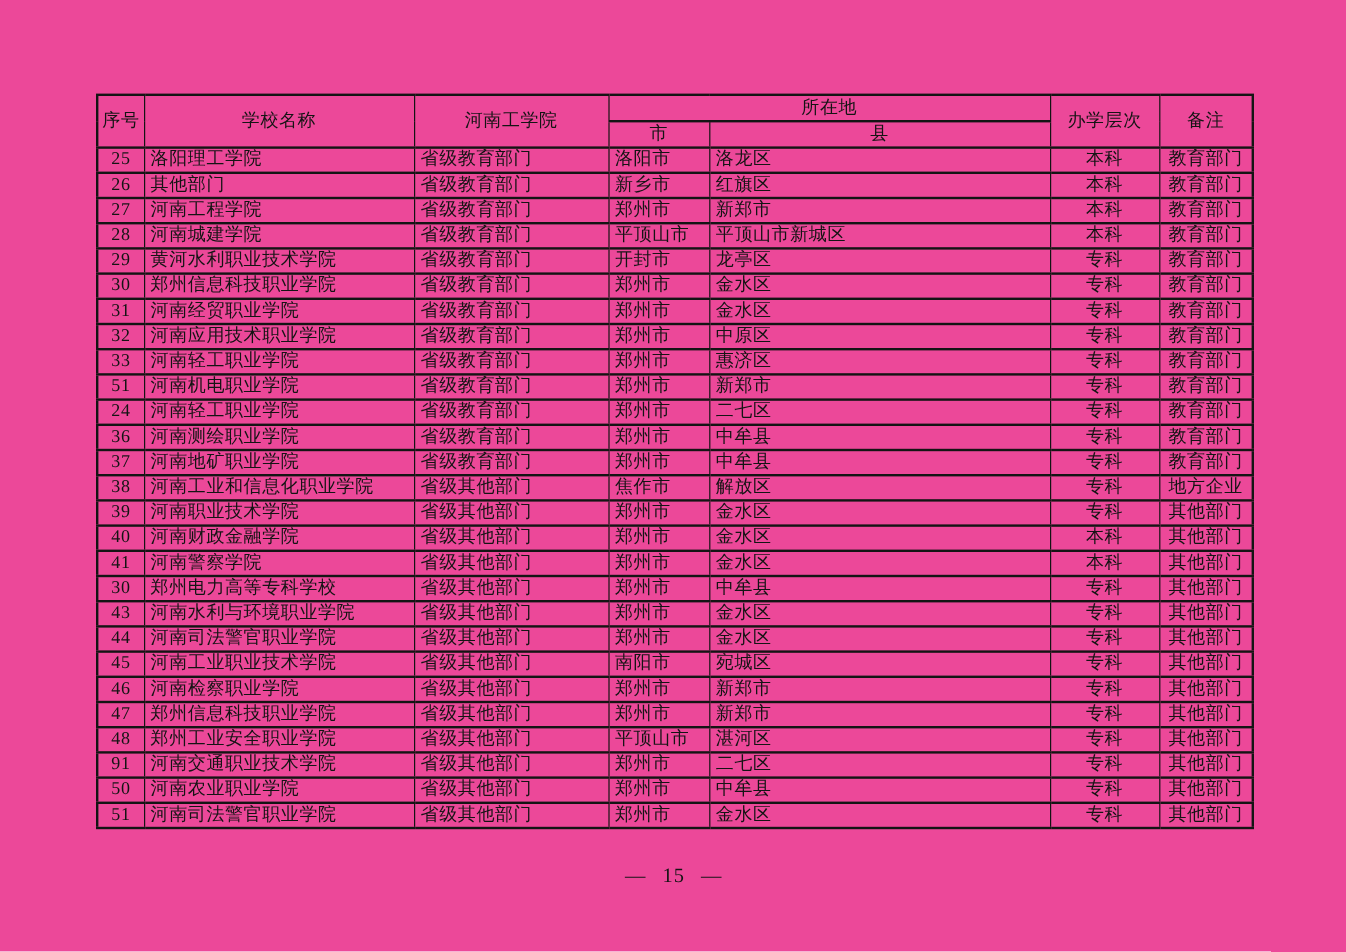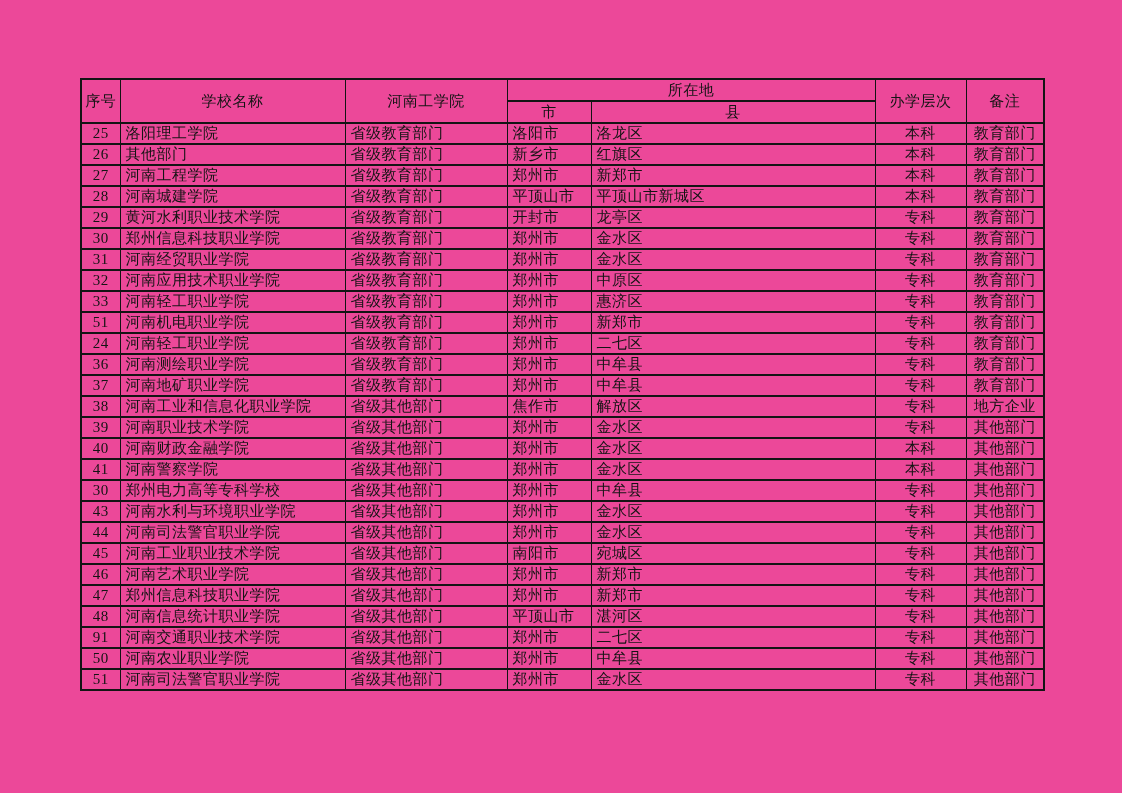--- a/index.html
+++ b/index.html
@@ -275,39 +275,39 @@
           <td class="center">45</td>
           <td>河南工业职业技术学院</td>
           <td>省级其他部门</td>
           <td>南阳市</td>
           <td>宛城区</td>
           <td class="center">专科</td>
           <td class="center">其他部门</td>
         </tr>
         <tr>
           <td class="center">46</td>
-          <td>河南艺术职业学院</td>
+          <td>河南检察职业学院</td>
           <td>省级其他部门</td>
           <td>郑州市</td>
           <td>新郑市</td>
           <td class="center">专科</td>
           <td class="center">其他部门</td>
         </tr>
         <tr>
           <td class="center">47</td>
           <td>郑州信息科技职业学院</td>
           <td>省级其他部门</td>
           <td>郑州市</td>
           <td>新郑市</td>
           <td class="center">专科</td>
           <td class="center">其他部门</td>
         </tr>
         <tr>
           <td class="center">48</td>
-          <td>河南信息统计职业学院</td>
+          <td>郑州工业安全职业学院</td>
           <td>省级其他部门</td>
           <td>平顶山市</td>
           <td>湛河区</td>
           <td class="center">专科</td>
           <td class="center">其他部门</td>
         </tr>
         <tr>
           <td class="center">91</td>
           <td>河南交通职业技术学院</td>
           <td>省级其他部门</td>
@@ -330,14 +330,15 @@
           <td>河南司法警官职业学院</td>
           <td>省级其他部门</td>
           <td>郑州市</td>
           <td>金水区</td>
           <td class="center">专科</td>
           <td class="center">其他部门</td>
         </tr>
       </tbody>
   </table>
 
+  <div class="footer">— 15 —</div>
 
 </div>
 
 </body></html>

